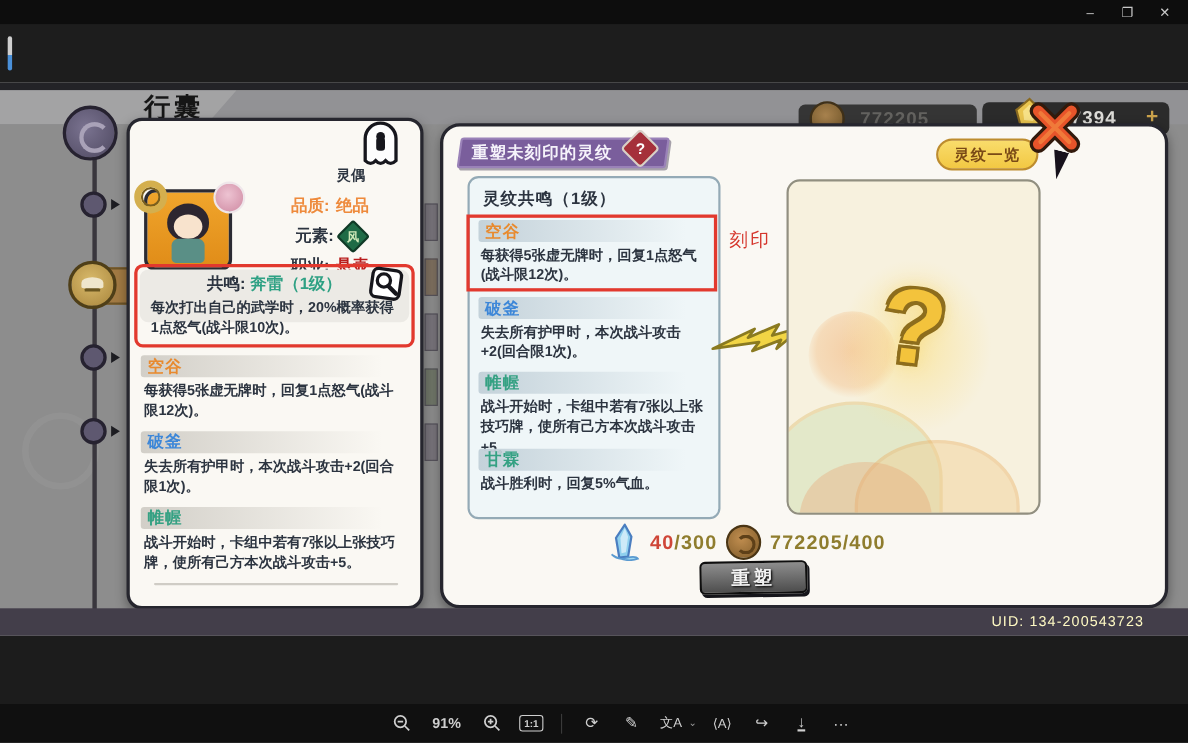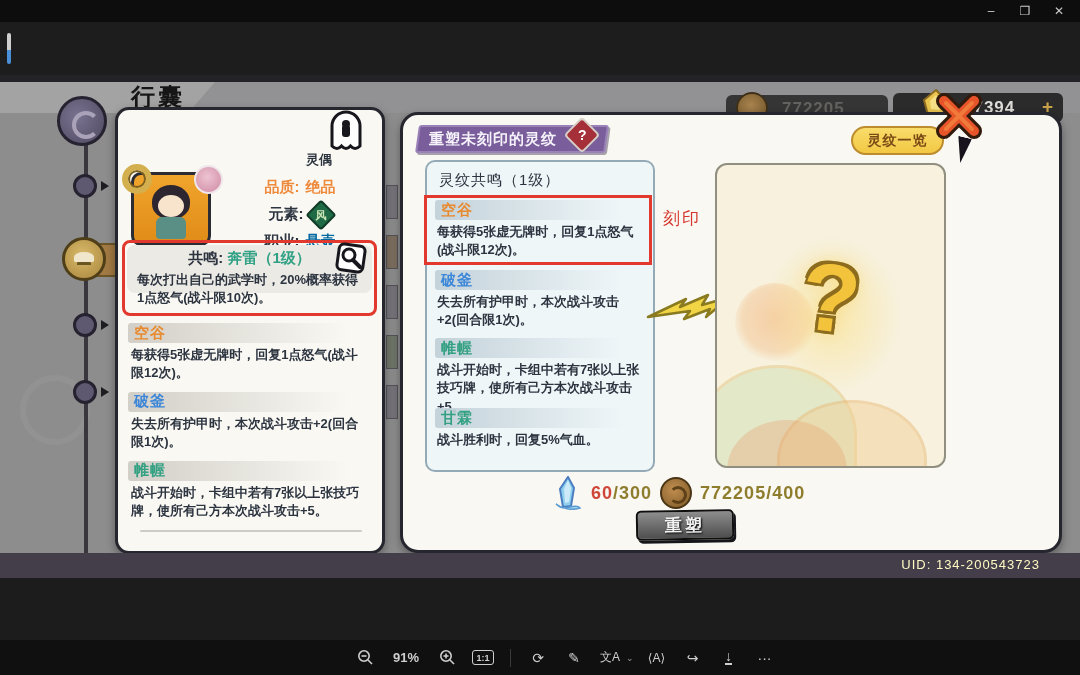--- a/index.html
+++ b/index.html
@@ -74,21 +74,21 @@
   .avatar .hair { position:absolute; left:18px; top:10px; width:38px; height:34px; border-radius:50% 50% 45% 45%; background:#2d2630; }
   .avatar .face { position:absolute; left:24px; top:20px; width:26px; height:22px; border-radius:50%; background:#f8e3cd; }
   .avatar .body { position:absolute; left:22px; top:42px; width:30px; height:22px; border-radius:6px 6px 4px 4px; background:#5a8f86; }
   .ring-badge { position:absolute; left:4px; top:54px; width:30px; height:30px; border-radius:50%;
     border:6px solid #d4af4e; background:transparent; box-shadow:0 0 0 2px #7a5f1e inset; }
   .pink-badge { position:absolute; left:76px; top:55px; width:29px; height:29px; border-radius:50%;
     background:radial-gradient(circle at 45% 40%, #edc3d2, #cf8aa2); border:2px solid #efe6ea; }
   .attr-col { position:absolute; left:104px; top:64px; width:156px; }
   .attr-row { display:flex; align-items:center; justify-content:center; height:27px; font-size:15px; font-weight:bold; gap:6px; }
   .attr-label { color:#2c3440; } .attr-label.org { color:#ee8a3c; }
-  .attr-val { color:#0369a1; } .attr-val.org { color:#ee8a3c; }
+  .attr-val { color:#b91c1c; } .attr-val.org { color:#ee8a3c; }
   .elem-diamond { width:22px; height:22px; transform:rotate(45deg); background:#1f6b46; border:2px solid #103a26;
     display:flex; align-items:center; justify-content:center; border-radius:3px; }
   .elem-diamond span { transform:rotate(-45deg); color:#cfe8b8; font-size:11px; font-weight:bold; }
 
   .res-redbox { position:absolute; left:4px; top:130px; width:255px; height:76px; border:3px solid #e2392e; border-radius:8px; z-index:3; }
   .res-block { position:absolute; left:9px; top:135px; width:245px; height:48px; background:#eceae5; border-radius:8px; }
   .res-head { position:absolute; top:4px; left:0; width:100%; text-align:center; font-size:15px; font-weight:bold; color:#2c3440; }
   .res-head .rn { color:#2fa184; }
   .res-desc { position:absolute; left:10px; top:26px; width:225px; }
   .magnifier { position:absolute; right:2px; top:-6px; width:38px; height:38px; z-index:4; }
@@ -106,21 +106,21 @@
   .help-diamond { position:absolute; left:166px; top:7px; width:26px; height:26px; transform:rotate(45deg);
     background:#a5303a; border:2px solid #d8cfc6; border-radius:4px; z-index:2;
     display:flex; align-items:center; justify-content:center; }
   .help-diamond span { transform:rotate(-45deg); color:#fff; font-size:14px; font-weight:bold; }
   .overview-btn { position:absolute; left:448px; top:11px; width:93px; height:29px; border-radius:15px;
     background:linear-gradient(#f9dc6b,#f2c843); border:2px solid #bd8c2e;
     display:flex; align-items:center; justify-content:center; font-size:14px; font-weight:bold; color:#7a4a16; letter-spacing:1px; }
 
   .inner-panel { position:absolute; left:22px; top:45px; width:230px; height:312px; background:#eff6f8;
     border:2px solid #94aab6; border-radius:10px; }
-  .ip-title { position:absolute; left:12px; top:9px; font-size:15px; font-weight:normal; color:#2c3440; letter-spacing:1px; }
+  .ip-title { position:absolute; left:12px; top:9px; font-size:15px; font-weight:bold; color:#2c3440; letter-spacing:1px; }
   .ip-ab { position:absolute; left:8px; width:214px; }
   .ip-ab .desc { margin:3px 0 0 2px; width:212px; }
   .ip-redbox { position:absolute; left:-3px; top:33px; width:228px; height:70px; border:3px solid #e2392e; z-index:3; }
 
   .imprint-label { position:absolute; left:260px; top:92px; font-size:17px; font-weight:normal; color:#d5352b; letter-spacing:2px; }
   .arrow-svg { position:absolute; left:243px; top:168px; width:86px; height:50px; }
 
   .mystery-card { position:absolute; left:312px; top:48px; width:231px; height:305px; background:#f7f1de;
     border:2px solid #918f80; border-radius:12px; overflow:hidden; }
   .mc-sun { position:absolute; left:18px; top:118px; width:80px; height:80px; border-radius:50%;
@@ -354,21 +354,21 @@
         <div class="mc-glow"></div>
         <div class="mc-q">?</div>
       </div>
 
       <div class="cost-row">
         <svg class="crystal-svg" viewBox="0 0 30 34">
           <polygon points="15,1 21,12 18,30 10,31 7,13" fill="#8fd0ee" stroke="#4a7ec0" stroke-width="2"></polygon>
           <polygon points="15,4 18,12 16,26 12,27 11,13" fill="#cdeaf8"></polygon>
           <path d="M3 28 q6 6 14 3 q8 -2 10 1 q-12 4 -24 -4 z" fill="#9fd8f0" stroke="#5a9ad0" stroke-width="1.5"></path>
         </svg>
-        <div class="cost-num"><span class="cost-cur">60</span><span>/300</span></div>
+        <div class="cost-num"><span class="cost-cur">40</span><span>/300</span></div>
         <div class="coin2"></div>
         <div class="cost-num">772205/400</div>
       </div>
 
       <div class="reshape-btn">重塑</div>
     </div>
 
     <div class="close-tail"></div>
     <svg class="close-x" viewBox="0 0 58 58">
       <g stroke="#321a0c" stroke-width="16" stroke-linecap="round">

